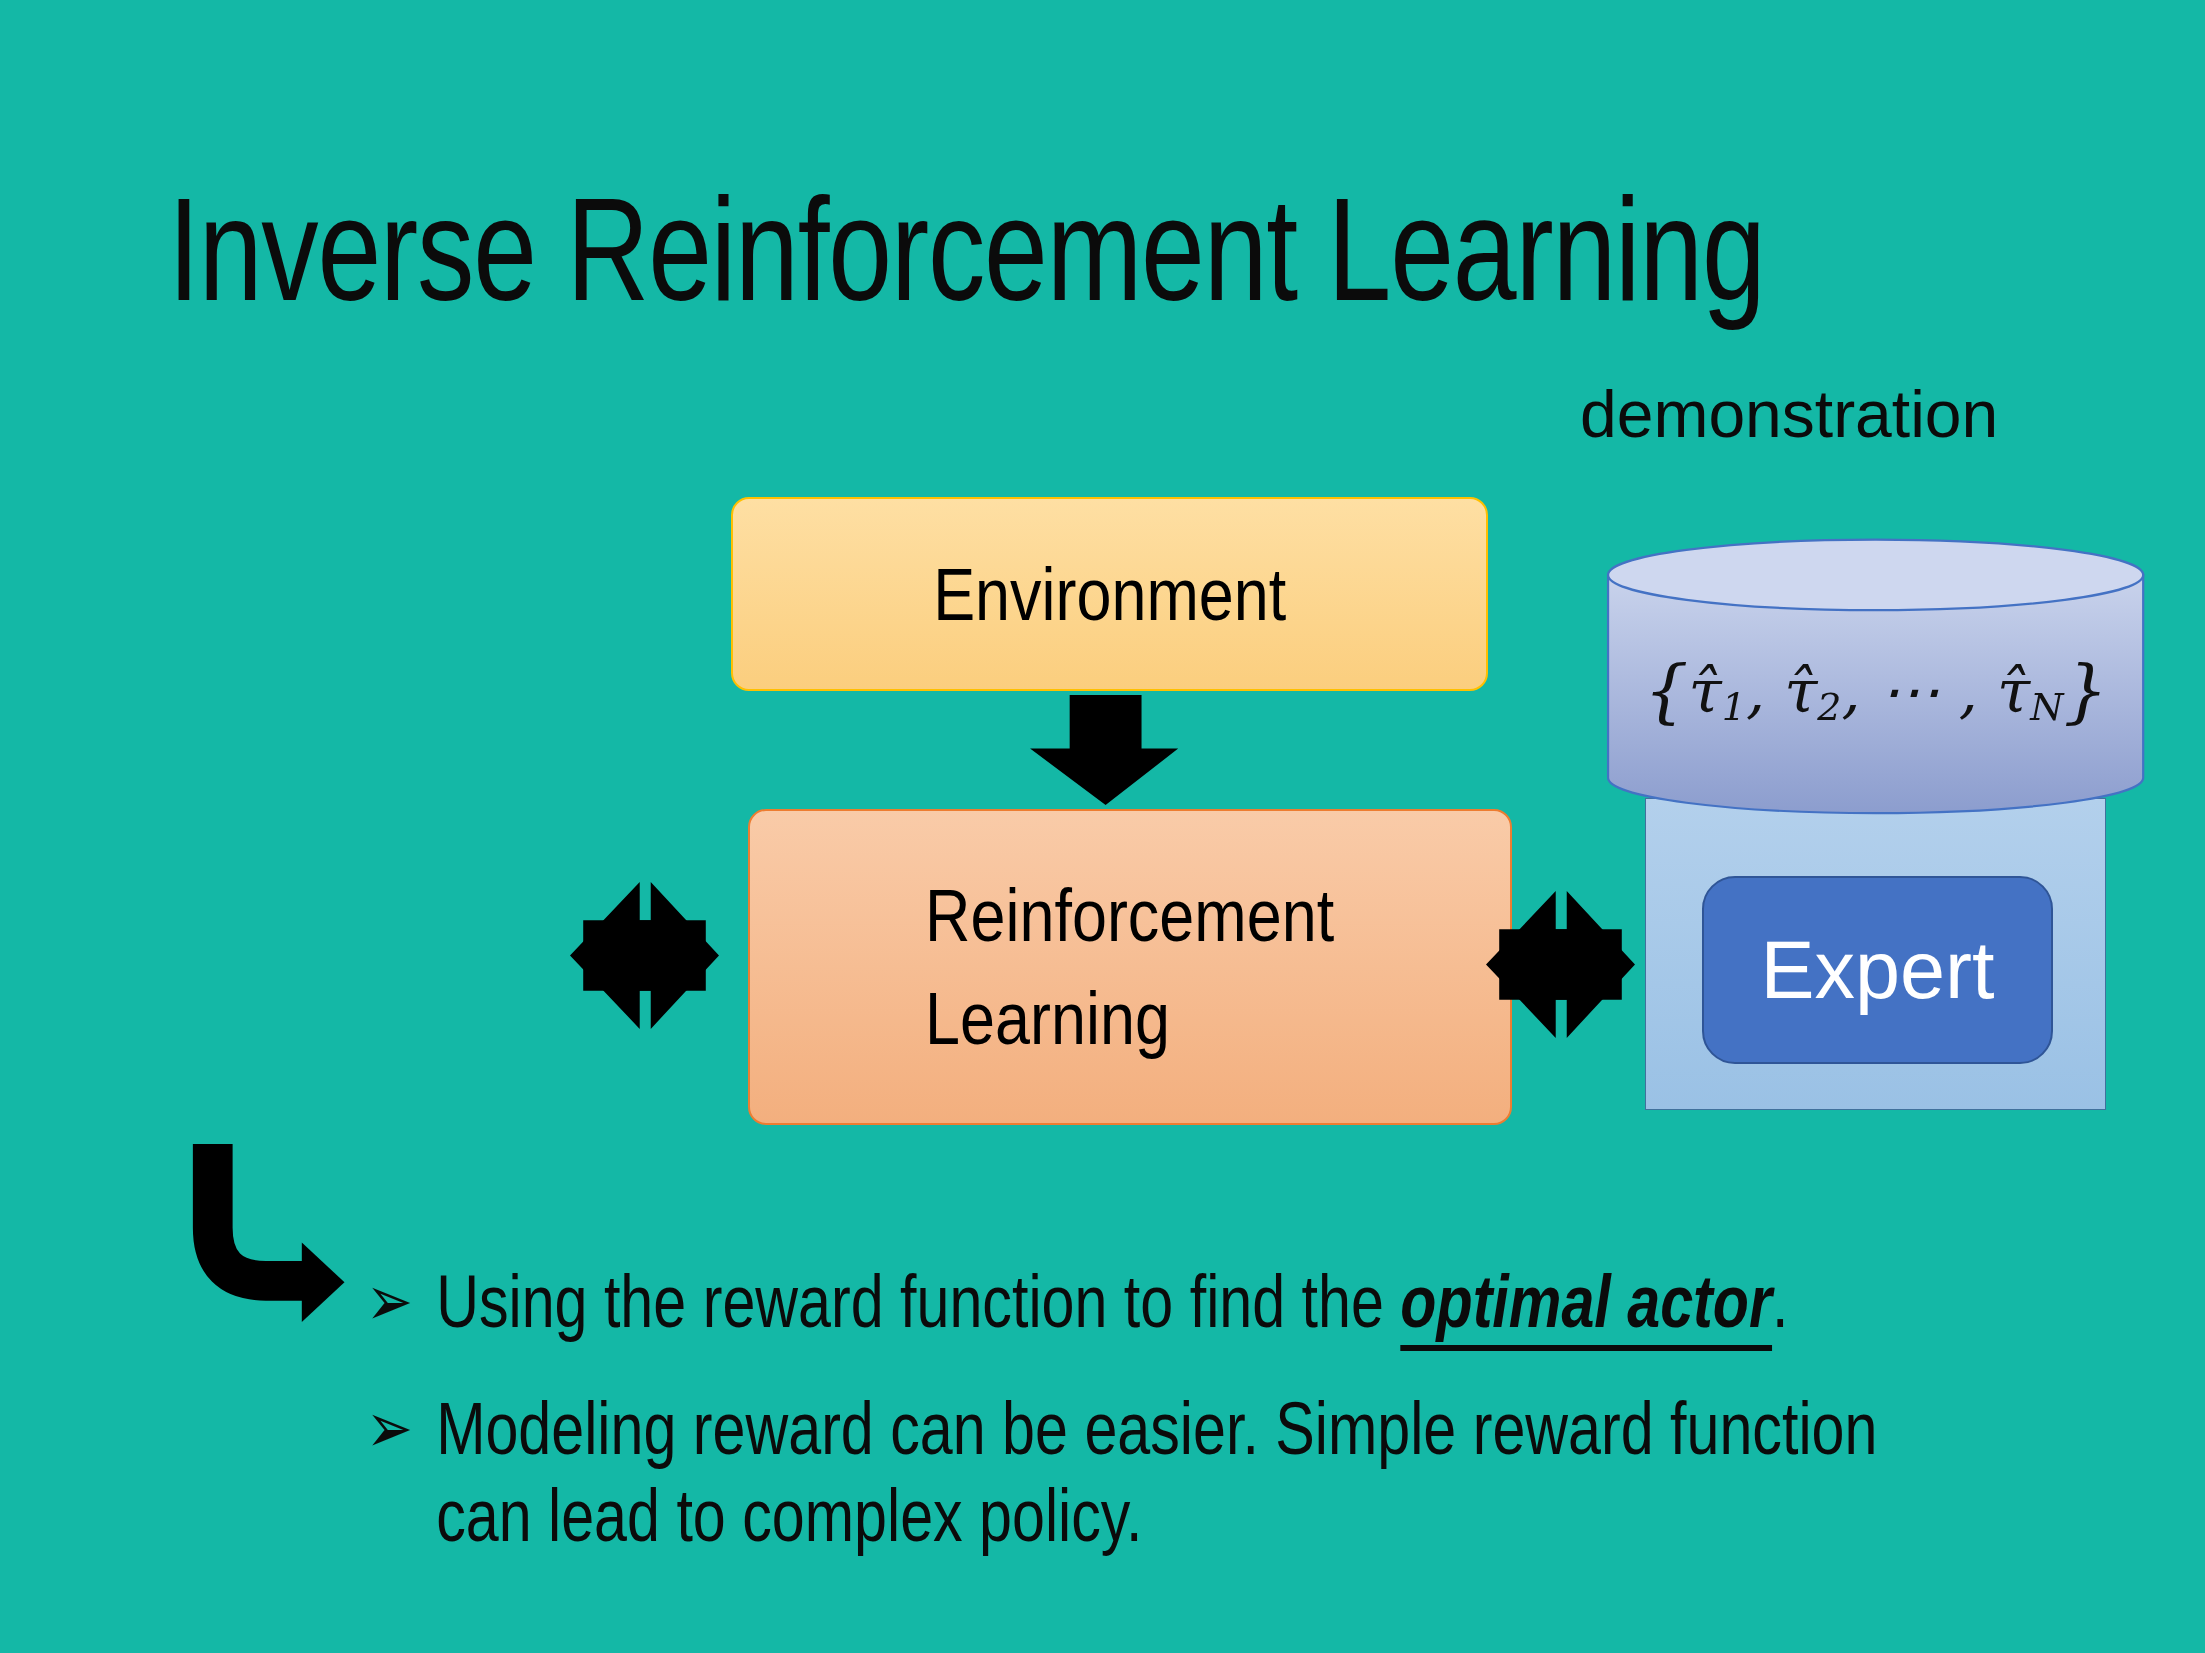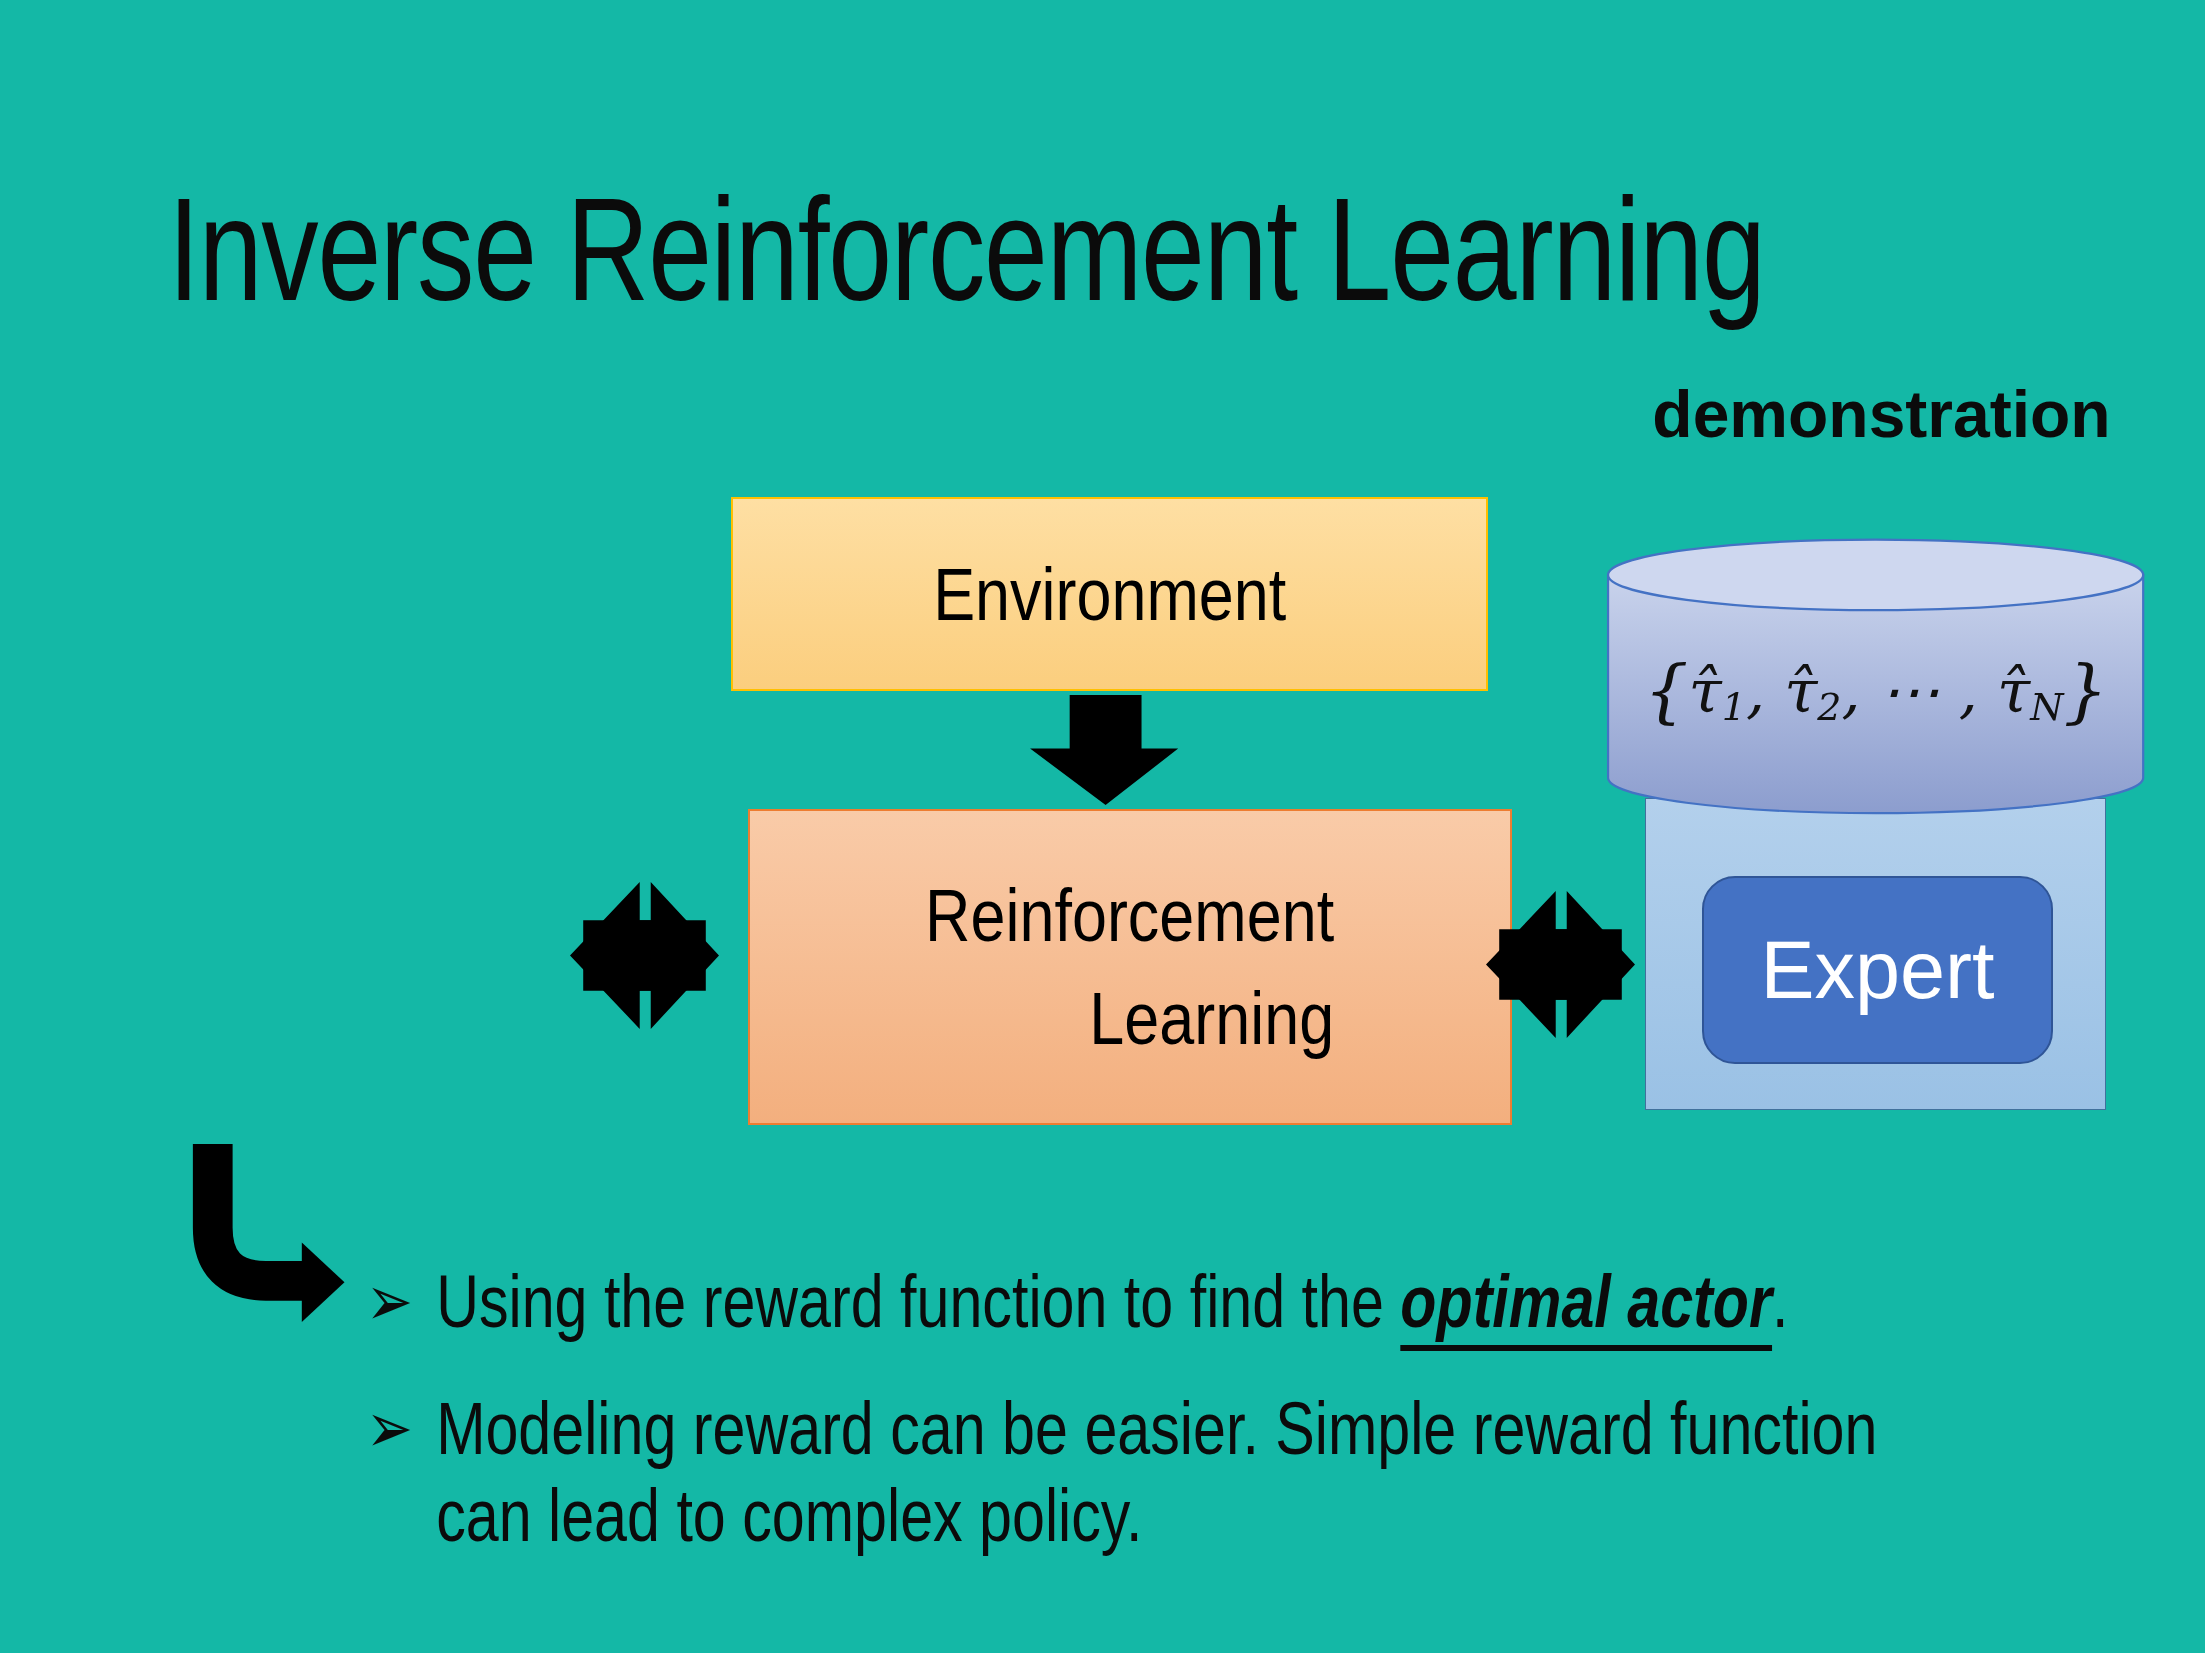--- a/index.html
+++ b/index.html
@@ -3,25 +3,25 @@
 <meta charset="utf-8">
 <style>
   html,body{margin:0;padding:0;background:#ffffff;}
   .slide{position:relative;width:2205px;height:1654px;background:#14b8a6;overflow:hidden;
          font-family:"Liberation Sans",sans-serif;color:#0d0d0d;}
   .abs{position:absolute;}
 
   .title{left:168px;top:169px;font-size:147px;line-height:1.1;white-space:nowrap;
          transform:scaleX(.78);transform-origin:left top;letter-spacing:-1.5px;color:#0b0b0b;}
 
-  .demo-caption{left:1580px;top:362px;width:603px;text-align:center;
-                font-size:66px;line-height:104px;color:#0b0b0b;font-weight:bold;}
+  .demo-caption{left:1580px;top:362px;width:603px;
+                font-size:66px;line-height:104px;color:#0b0b0b;}
 
   .box{box-sizing:border-box;display:flex;align-items:center;justify-content:center;
-       text-align:right;font-size:74px;line-height:103px;color:#000;}
+       text-align:left;font-size:74px;line-height:103px;color:#000;border-radius:18px;}
   .box .lbl{transform:scaleX(.85);transform-origin:center center;white-space:nowrap;}
 
   .env-box{left:731px;top:497px;width:757px;height:194px;
            border:2.2px solid #FFC000;
            background:linear-gradient(180deg,#FEDFA3 0%,#FBCE7E 100%);}
   .reward-box{left:113px;top:809px;width:459px;height:316px;
            border:2.2px solid #7FB55E;
            background:linear-gradient(180deg,#C0DEAE 0%,#A4CD8C 100%);}
   .rl-box{left:748px;top:809px;width:764px;height:316px;
            border:2.2px solid #ED7D31;

